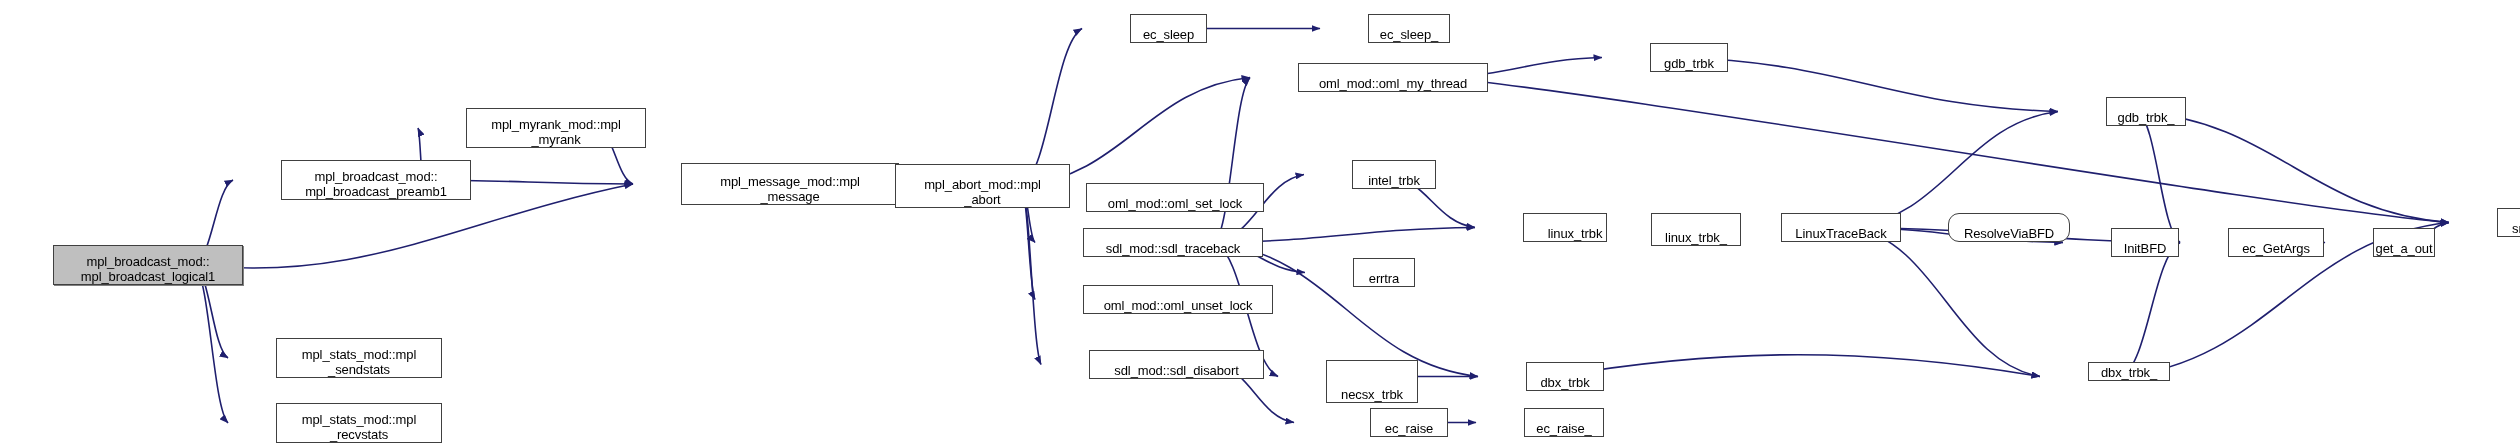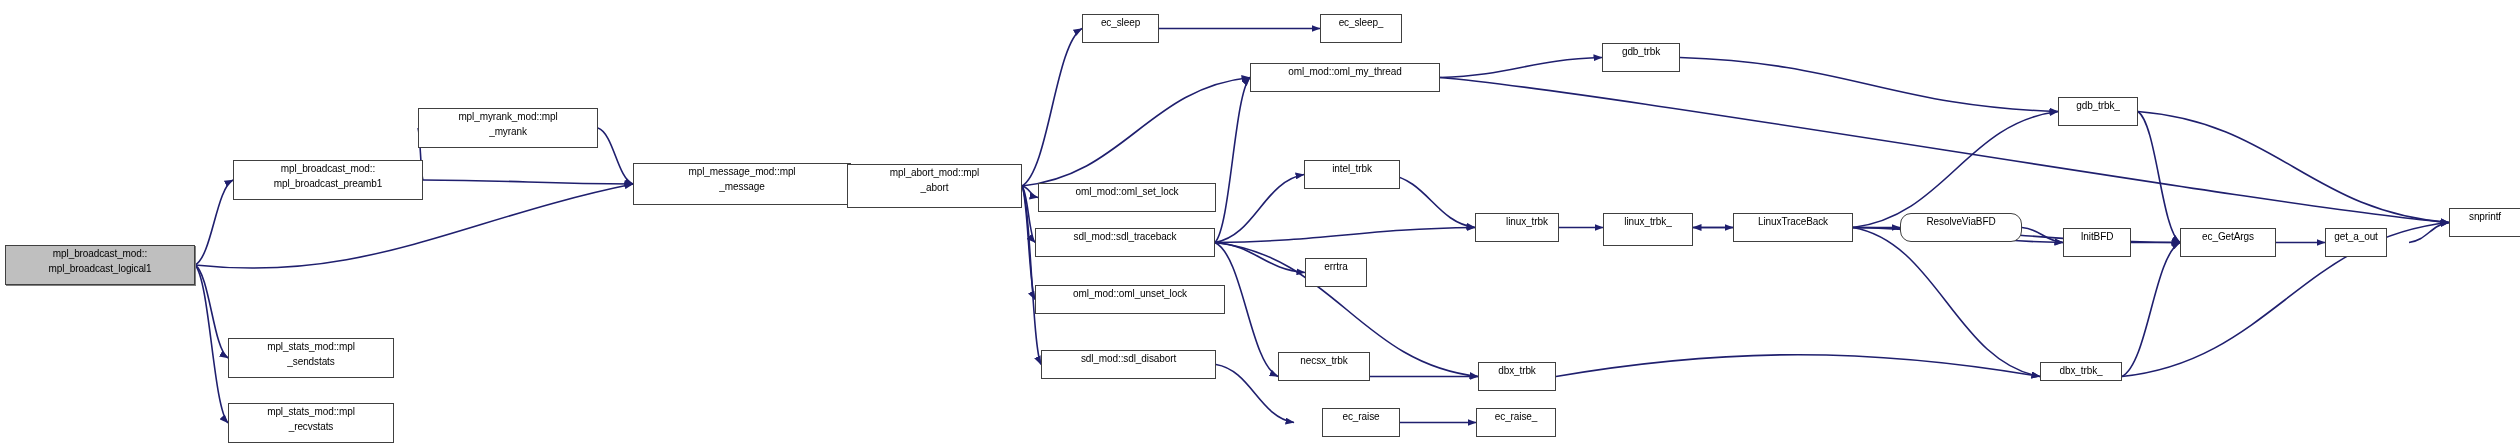--- a/index.html
+++ b/index.html
@@ -22,29 +22,30 @@
     width: 2520px;
     height: 443px;
     pointer-events: none;
   }
   .gnode {
     position: absolute;
     box-sizing: border-box;
     border: 1px solid #404040;
     background: #ffffff;
     color: #000000;
-    font-size: 10px;
+    font-size: 13px;
     line-height: 15px;
     text-align: center;
     display: flex;
-    align-items: flex-start;
+    align-items: flex-end;
     justify-content: center;
     white-space: pre;
     letter-spacing: -0.1px;
     z-index: 5;
+    margin-left: 48px;
   }
   .gnode.root {
     background: #bfbfbf;
     border: 1px solid #404040;
     box-shadow: 1px 1px 0 #808080;
   }
   .gnode.two-line { line-height: 15px; }
 </style>
 </head>
 <body>
@@ -119,23 +120,23 @@
 _message</span></div>
       <div class="gnode two-line" style="left: 847px; top: 164px; width: 175px; height: 44px;"><span>mpl_abort_mod::mpl
 _abort</span></div>
       <div class="gnode" style="left: 1082px; top: 14px; width: 77px; height: 29px;"><span>ec_sleep</span></div>
       <div class="gnode" style="left: 1320px; top: 14px; width: 82px; height: 29px;"><span>ec_sleep_</span></div>
       <div class="gnode" style="left: 1250px; top: 63px; width: 190px; height: 29px;"><span>oml_mod::oml_my_thread</span></div>
       <div class="gnode" style="left: 1038px; top: 183px; width: 178px; height: 29px;"><span>oml_mod::oml_set_lock</span></div>
       <div class="gnode" style="left: 1035px; top: 228px; width: 180px; height: 29px;"><span>sdl_mod::sdl_traceback</span></div>
       <div class="gnode" style="left: 1035px; top: 285px; width: 190px; height: 29px;"><span>oml_mod::oml_unset_lock</span></div>
       <div class="gnode" style="left: 1041px; top: 350px; width: 175px; height: 29px;"><span>sdl_mod::sdl_disabort</span></div>
-      <div class="gnode" style="left: 1304px; top: 160px; width: 96px; height: 29px;"><span>intel_trbk</span></div>
+      <div class="gnode" style="left: 1304px; top: 160px; width: 84px; height: 29px;"><span>intel_trbk</span></div>
       <div class="gnode" style="left: 1305px; top: 258px; width: 62px; height: 29px;"><span>errtra</span></div>
-      <div class="gnode" style="left: 1278px; top: 352px; width: 92px; height: 29px;"><span>necsx_trbk</span></div>
+      <div class="gnode" style="left: 1278px; top: 360px; width: 92px; height: 43px;"><span>necsx_trbk</span></div>
       <div class="gnode" style="left: 1322px; top: 408px; width: 78px; height: 29px;"><span>ec_raise</span></div>
       <div class="gnode" style="left: 1602px; top: 43px; width: 78px; height: 29px;"><span>gdb_trbk</span></div>
       <div class="gnode" style="left: 1475px; top: 213px; width: 84px; height: 29px; padding-left: 20px;"><span>linux_trbk</span></div>
       <div class="gnode" style="left: 1603px; top: 213px; width: 90px; height: 33px;"><span>linux_trbk_</span></div>
       <div class="gnode" style="left: 1733px; top: 213px; width: 120px; height: 29px;"><span>LinuxTraceBack</span></div>
       <div class="gnode" style="left: 1900px; top: 213px; width: 122px; height: 29px; border-radius: 11px;"><span>ResolveViaBFD</span></div>
       <div class="gnode" style="left: 1478px; top: 362px; width: 78px; height: 29px;"><span>dbx_trbk</span></div>
       <div class="gnode" style="left: 1476px; top: 408px; width: 80px; height: 29px;"><span>ec_raise_</span></div>
       <div class="gnode" style="left: 2040px; top: 362px; width: 82px; height: 19px;"><span>dbx_trbk_</span></div>
       <div class="gnode" style="left: 2058px; top: 97px; width: 80px; height: 29px;"><span>gdb_trbk_</span></div>

